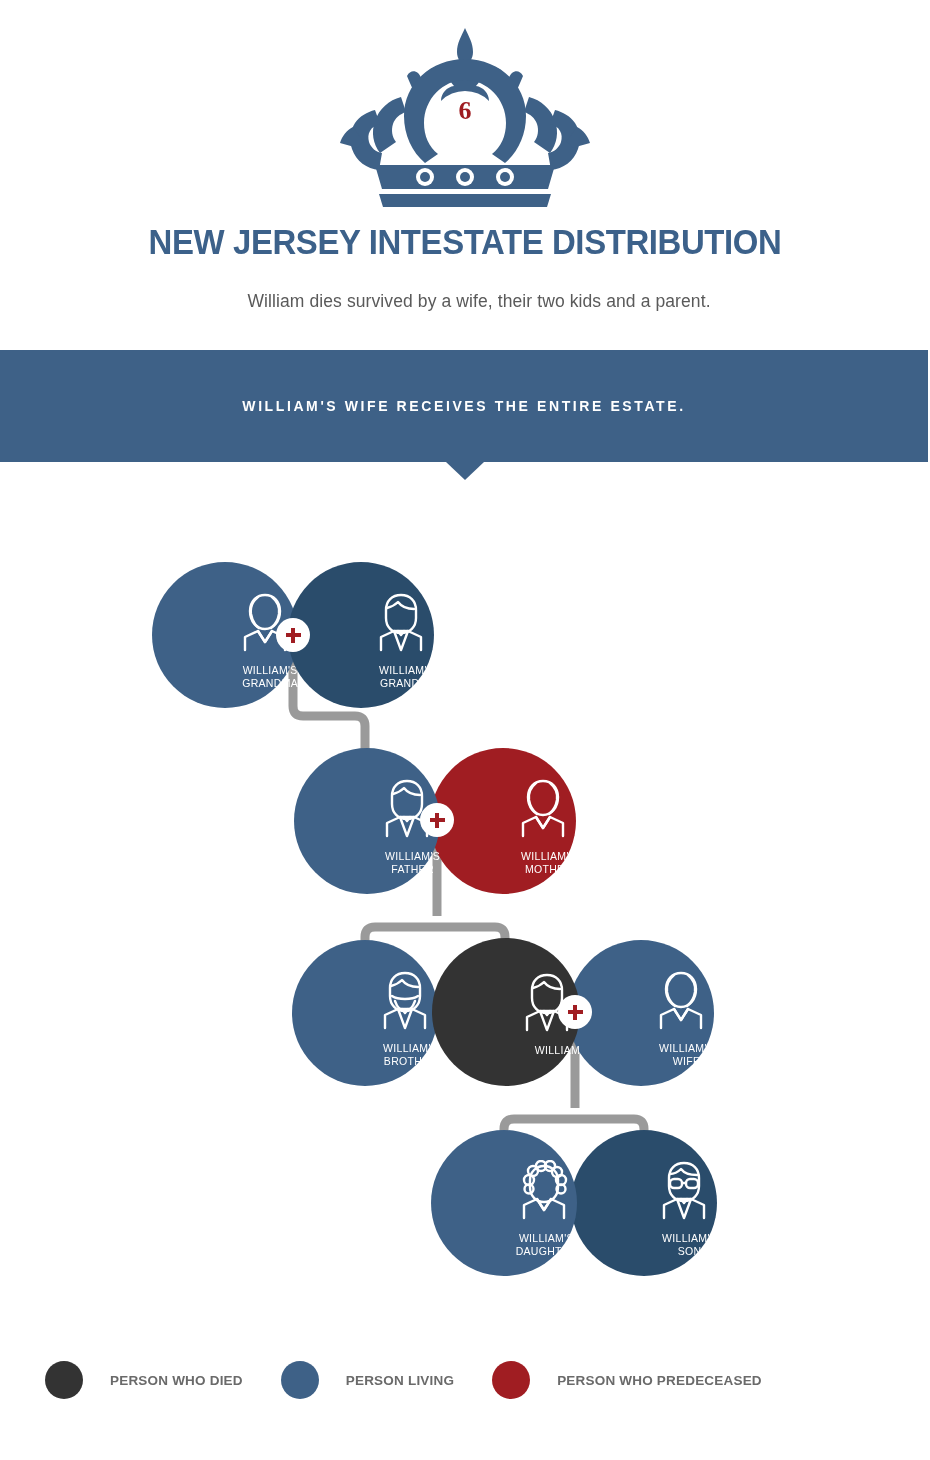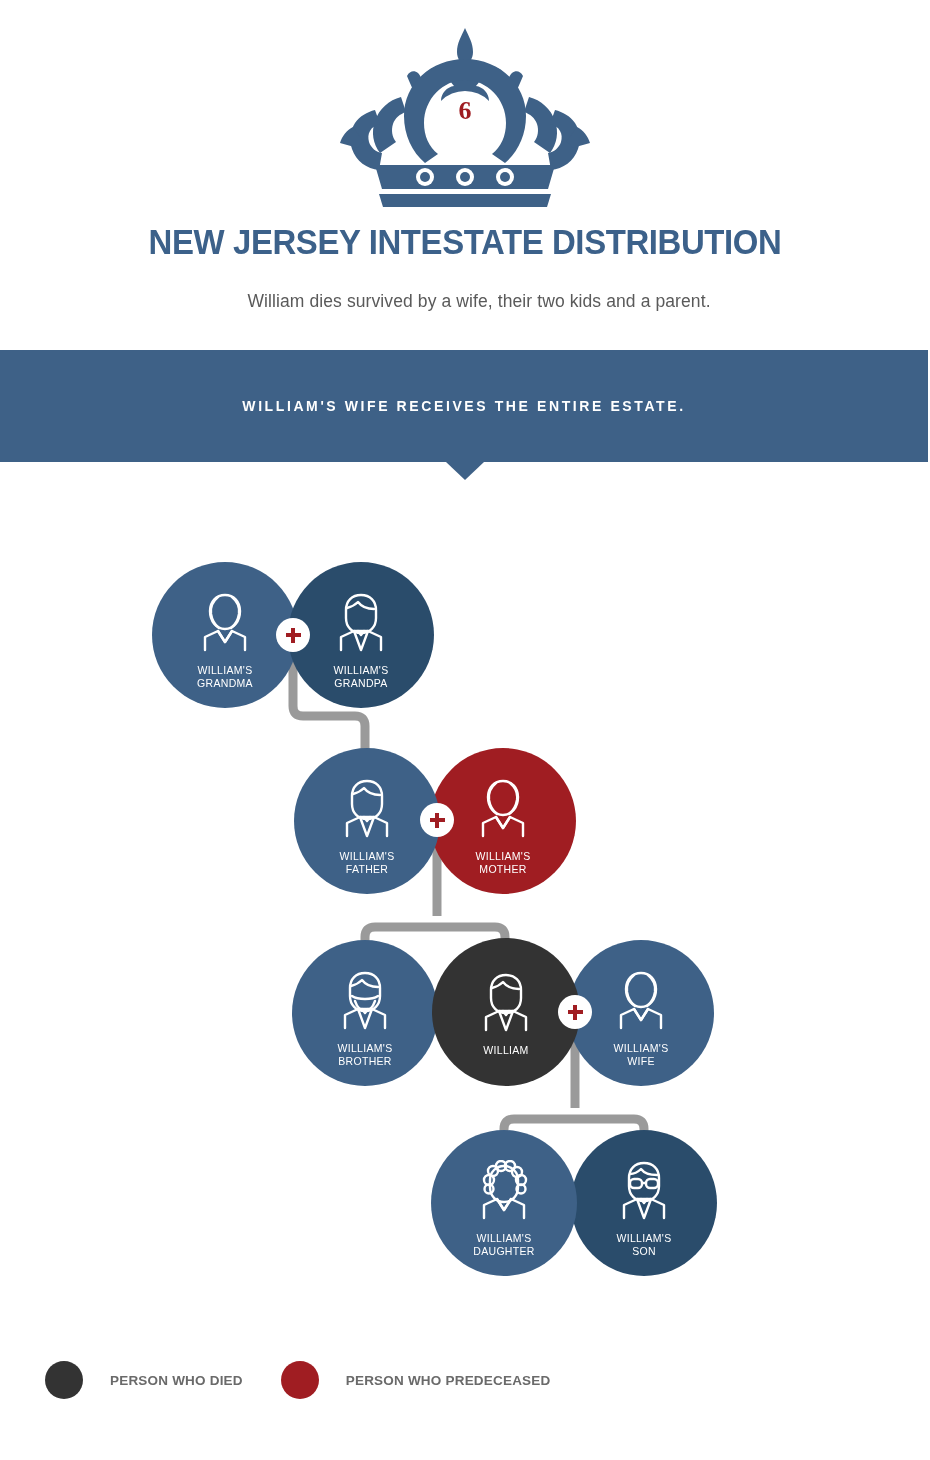--- a/index.html
+++ b/index.html
@@ -56,21 +56,21 @@
     border-top: 18px solid #3e6187;
   }
 
   
   #tree { position: absolute; left: 0; top: 0; width: 930px; height: 1460px; }
   #connectors { position: absolute; left: 0; top: 0; }
 
   .node {
     position: absolute; border-radius: 50%;
     display: flex; flex-direction: column;
-    align-items: center; justify-content: flex-start;
+    align-items: flex-end; justify-content: flex-start;
   }
   .node .avatar { margin-top: 30px; }
   .node .label {
     margin-top: 6px; color: #ffffff; text-align: center;
     font-size: 10.5px; font-weight: 400; line-height: 13px;
     letter-spacing: 0.3px; white-space: pre-line;
   }
   .node.big .avatar { margin-top: 34px; }
 
   .plus {
@@ -327,18 +327,22 @@
     </div>
 
   </div>
 
   <div class="legend">
     <div class="legend-item">
       <div class="legend-dot" style="background:#333333;"></div>
       <div class="legend-label">PERSON WHO DIED</div>
     </div>
     <div class="legend-item">
+      <div class="legend-dot" style="background:#3E6187;"></div>
+      <div class="legend-label">PERSON LIVING</div>
+    </div>
+    <div class="legend-item">
       <div class="legend-dot" style="background:#A01D22;"></div>
       <div class="legend-label">PERSON WHO PREDECEASED</div>
     </div>
   </div>
 
 </div>
 
 </body></html>

